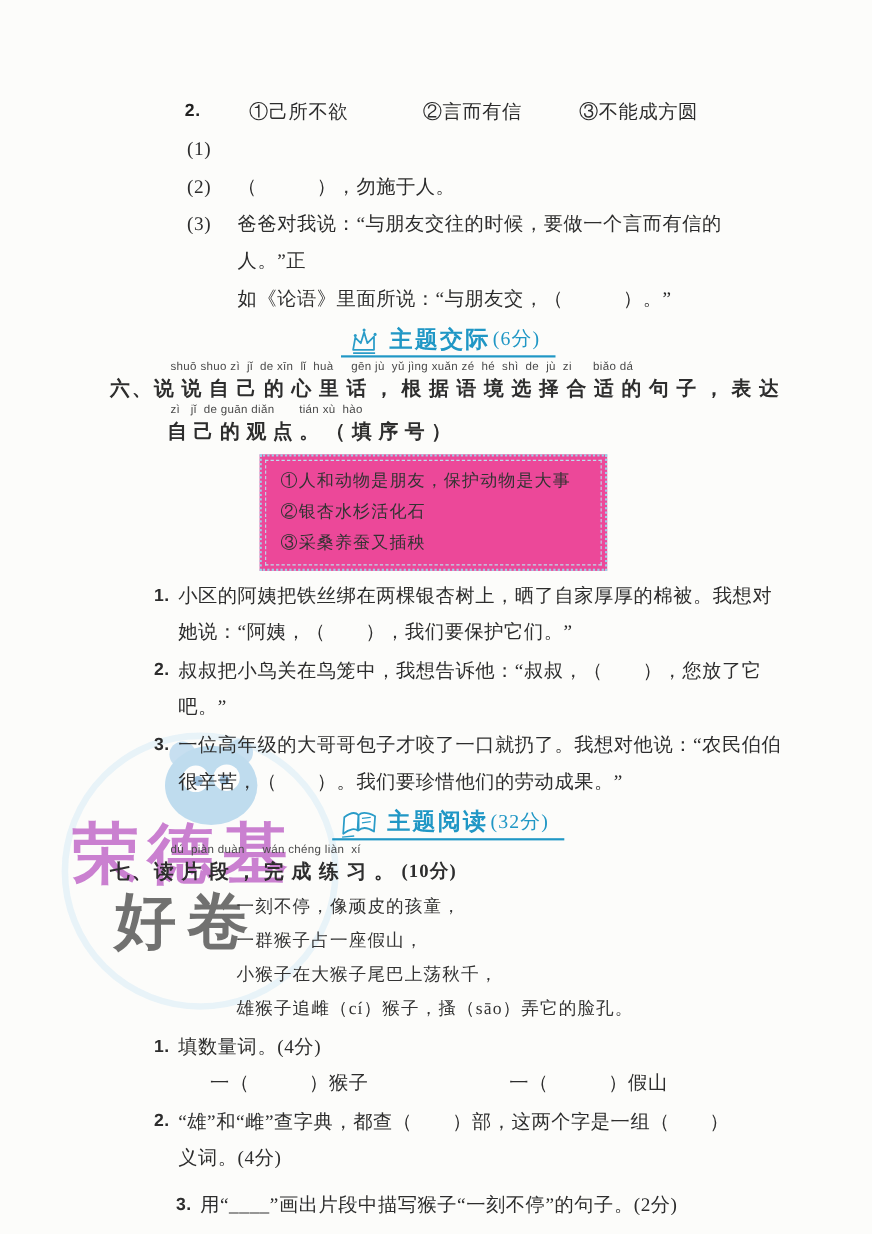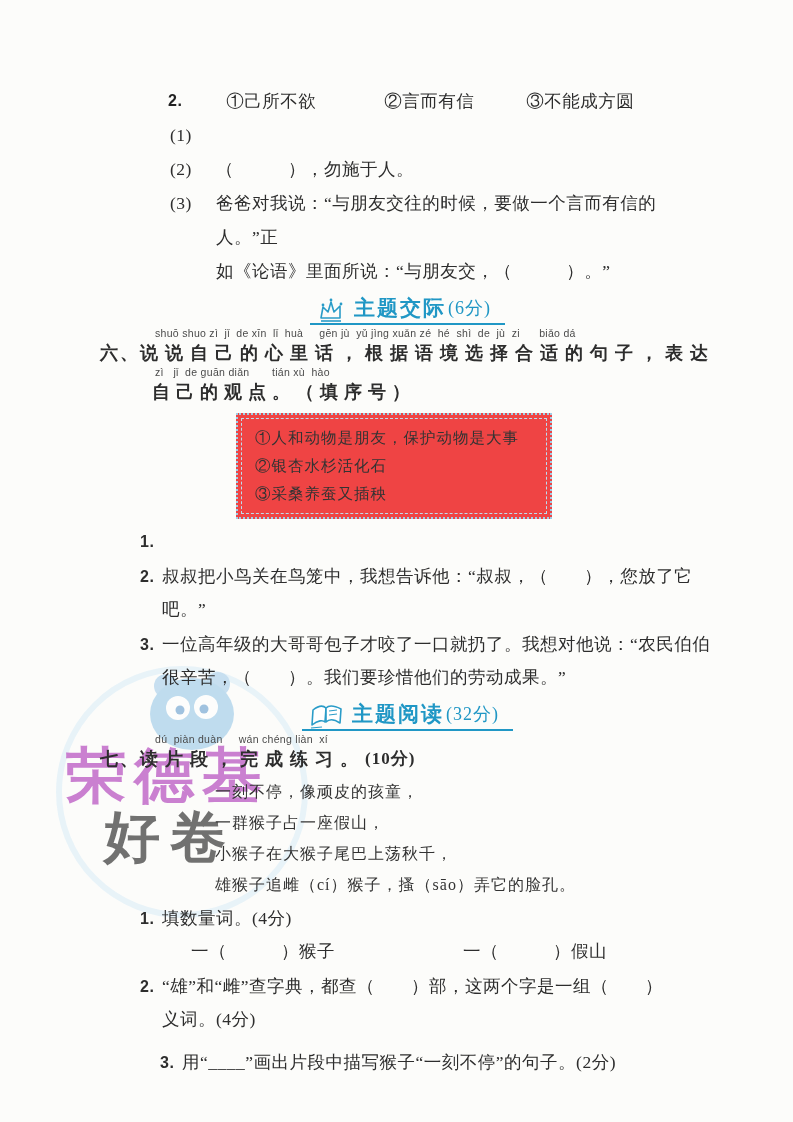--- a/index.html
+++ b/index.html
@@ -49,21 +49,21 @@
   .stem{margin-top:2px;}
   .pinyin{white-space:pre;font-family:var(--sans);font-size:10.5px;color:#4a4a4a;line-height:13px;
           margin-left:55px;letter-spacing:.3px;}
   .stemline{display:flex;line-height:26px;}
   .stemnum{font-weight:bold;font-size:18px;flex:none;letter-spacing:2px;}
   .stemtext{font-weight:bold;font-size:18px;letter-spacing:7px;}
   .stemtext2{font-weight:bold;font-size:18px;letter-spacing:6px;margin-left:52px;}
   .stemscore{font-weight:bold;font-size:17px;letter-spacing:1px;}
 
   
-  .choice-box{width:306px;margin:8px 0 6px 136px;border:2px dotted #9ecfe8;padding:3px;background:#ef4444;}
+  .choice-box{width:306px;margin:8px 0 6px 136px;border:2px dotted #9ecfe8;padding:3px;background:#ec4899;}
   .choice-box-inner{border:1px dashed #bcdcee;padding:5px 13px;}
   .choice-line{font-size:15.5px;line-height:28px;color:#333;letter-spacing:1px;}
 
   
   .item{display:flex;margin-top:2px;}
   .inum{margin-left:40px;width:22px;flex:none;font-family:var(--sans);font-weight:bold;font-size:16px;line-height:33px;}
   .itext{flex:1;line-height:33px;}
 
   
   .passage{margin:4px 0 2px 115px;}
@@ -144,20 +144,24 @@
     <div class="choice-box">
       <div class="choice-box-inner">
         <div class="choice-line">①人和动物是朋友，保护动物是大事</div>
         <div class="choice-line">②银杏水杉活化石</div>
         <div class="choice-line">③采桑养蚕又插秧</div>
       </div>
     </div>
 
     <div class="item">
       <span class="inum">1.</span>
+      <span class="itext">
+        <div>小区的阿姨把铁丝绑在两棵银杏树上，晒了自家厚厚的棉被。我想对</div>
+        <div>她说：“阿姨，（　　），我们要保护它们。”</div>
+      </span>
     </div>
     <div class="item">
       <span class="inum">2.</span>
       <span class="itext">
         <div>叔叔把小鸟关在鸟笼中，我想告诉他：“叔叔，（　　），您放了它吧。”</div>
       </span>
     </div>
     <div class="item">
       <span class="inum">3.</span>
       <span class="itext">

